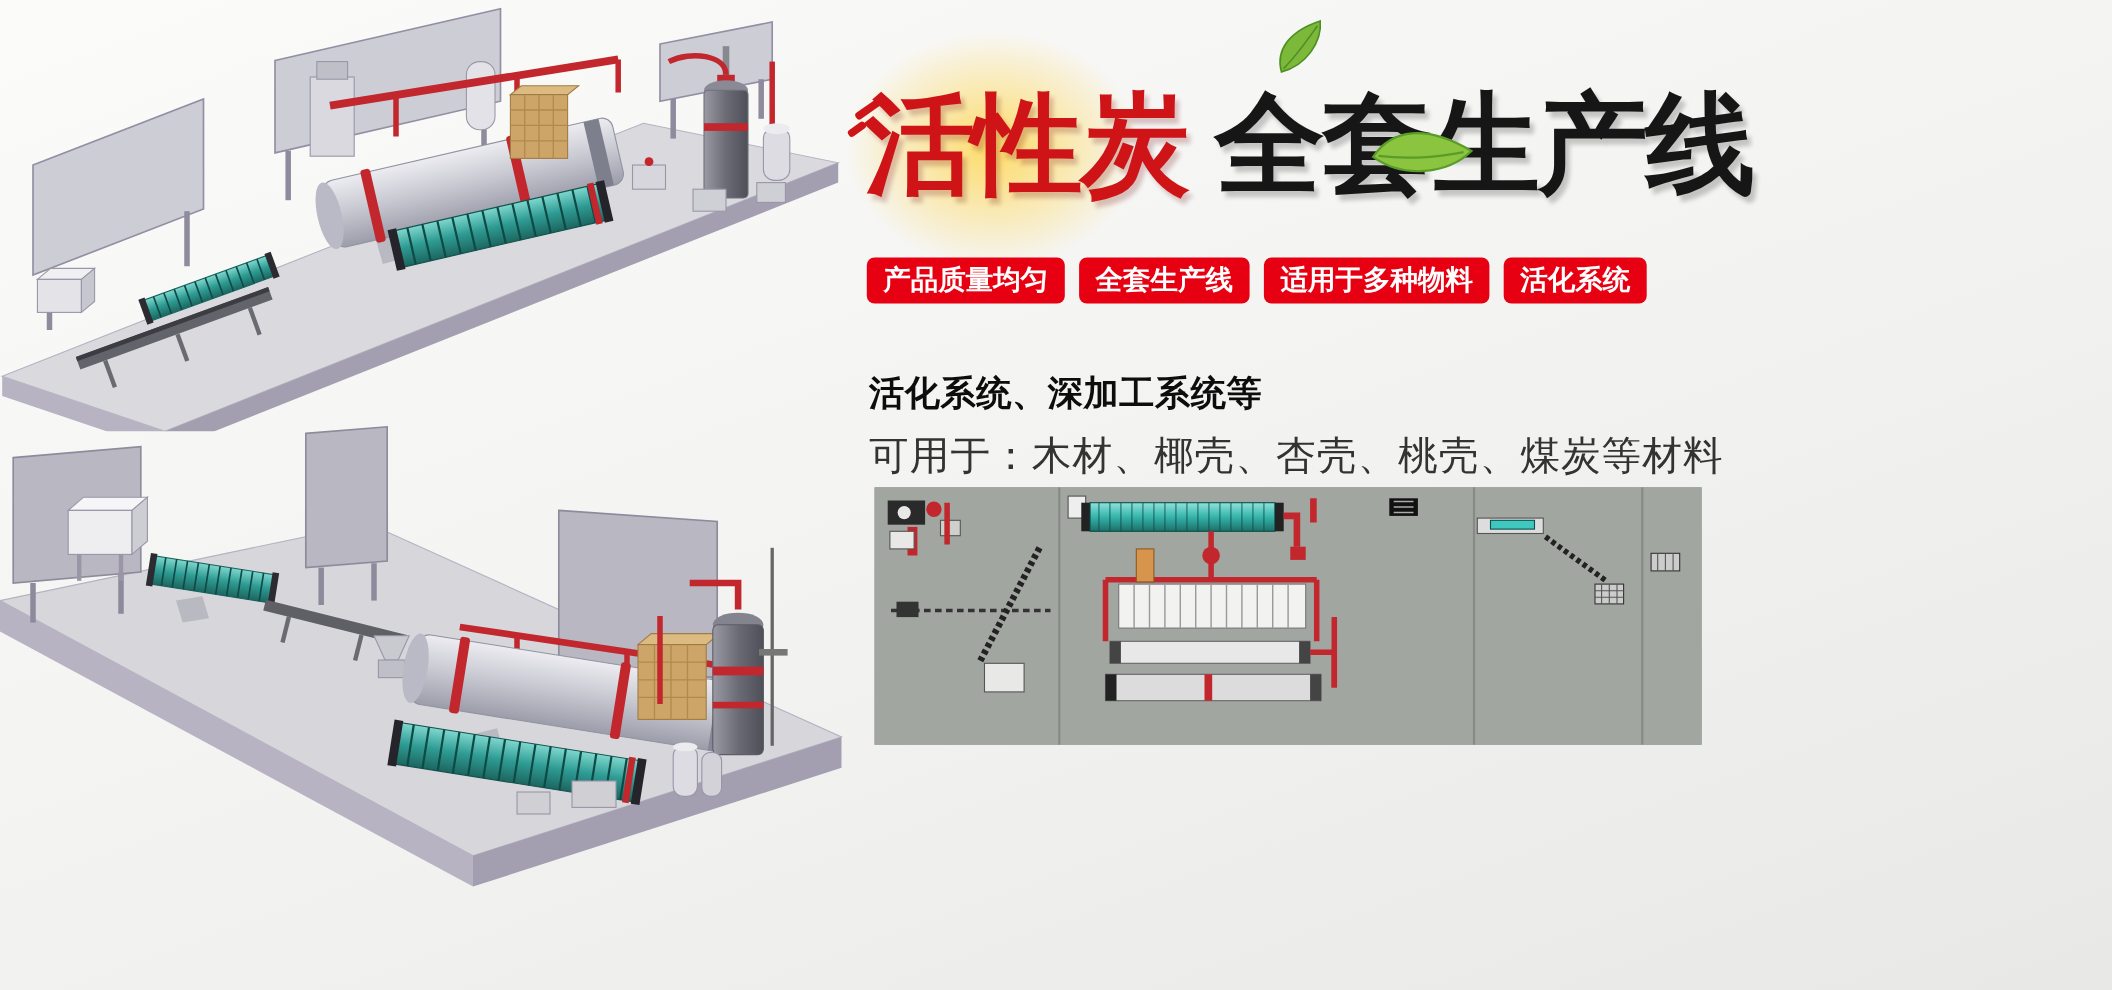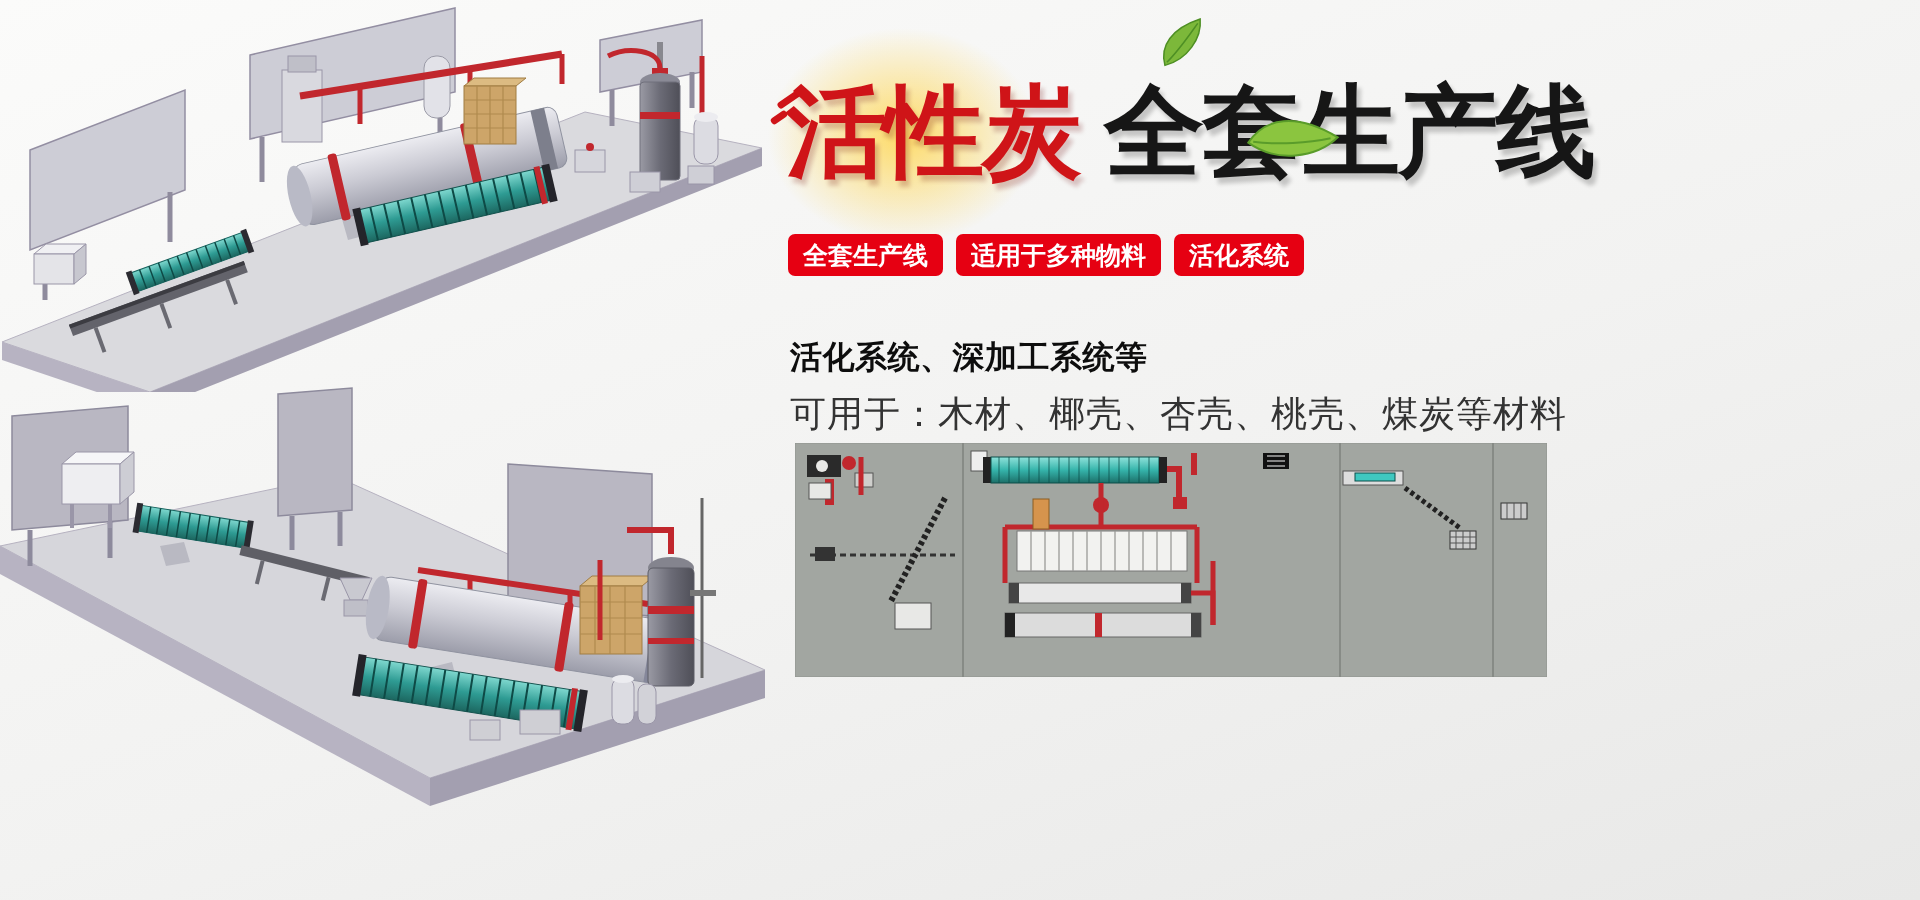--- a/index.html
+++ b/index.html
@@ -270,20 +270,21 @@
     <svg class="leaf leaf-small" width="58" height="40" viewBox="0 0 58 40">
       <path d="M3 34 C6 14, 24 3, 54 6 C48 24, 26 38, 3 34 Z" fill="#7cb83a" stroke="#4e8f24" stroke-width="1.5"></path>
       <path d="M6 32 C22 26, 38 16, 50 9" stroke="#4e8f24" stroke-width="1.5" fill="none"></path>
     </svg>
     <svg class="leaf leaf-large" width="86" height="60" viewBox="0 0 86 60">
       <path d="M4 52 C8 22, 34 4, 82 8 C72 36, 38 58, 4 52 Z" fill="#8bc53f" stroke="#5a9c2a" stroke-width="2"></path>
       <path d="M8 49 C32 41, 58 26, 76 12" stroke="#5a9c2a" stroke-width="2" fill="none"></path>
     </svg>
 
     <div class="badges">
+      <span class="badge">产品质量均匀</span>
       <span class="badge">全套生产线</span>
       <span class="badge">适用于多种物料</span>
       <span class="badge">活化系统</span>
     </div>
 
     <div class="text-block">
       <p class="desc-bold">
         <br>
         <span>活化系统、深加工系统等</span>
       </p>

